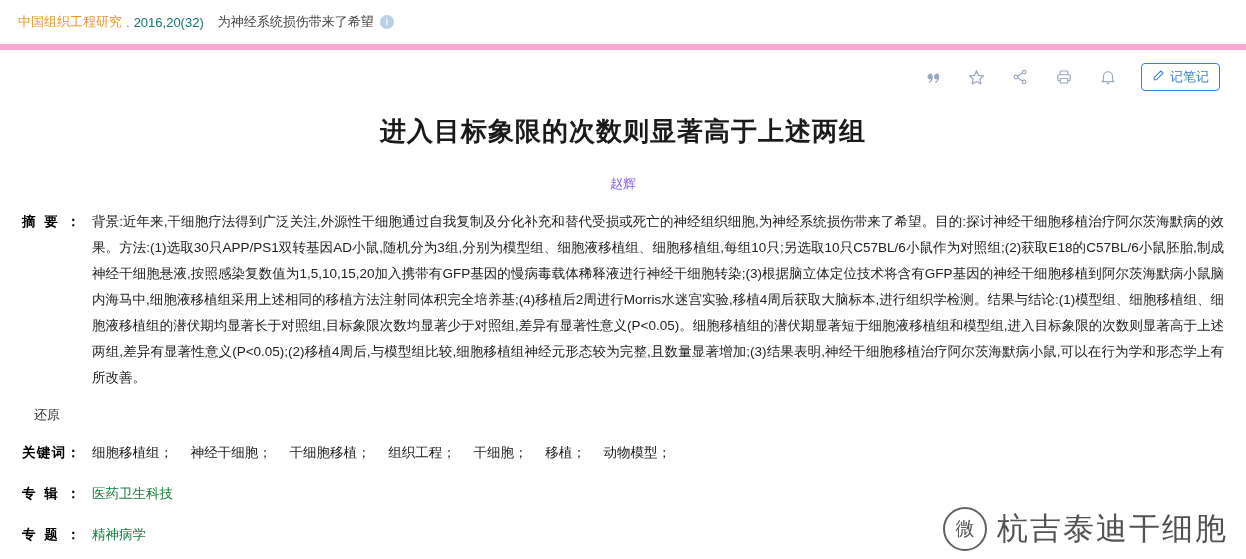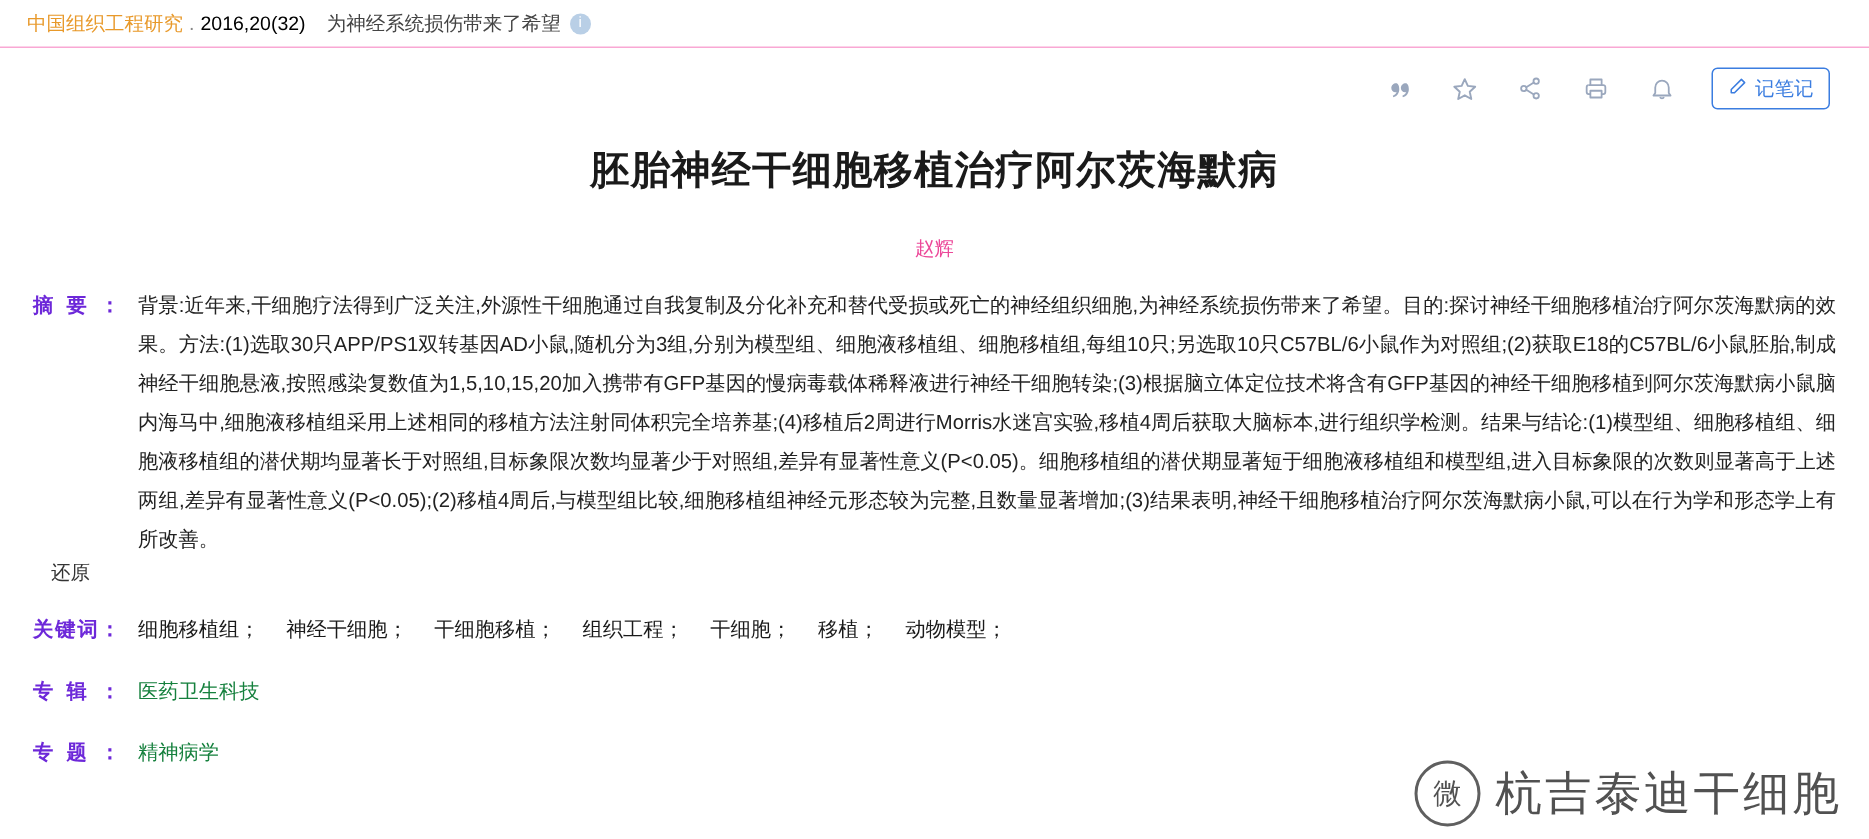--- a/index.html
+++ b/index.html
@@ -11,39 +11,39 @@
     width: 1246px;
     height: 559px;
     font-family: "Liberation Sans", sans-serif;
     color: #333333;
     position: relative;
     overflow: hidden;
   }
 
   
   .topbar {
-    height: 32px;
-    border-bottom: 1px solid #f9a8d4;
+    height: 50px;
+    border-bottom: 6px solid #f9a8d4;
     display: flex;
     align-items: center;
     padding: 0 18px;
     box-sizing: border-box;
     font-size: 13px;
   }
   .journal-link {
     color: #e8992a;
     cursor: pointer;
     white-space: nowrap;
   }
   .topbar .sep {
     color: #888888;
     margin: 0 4px;
   }
   .issue {
-    color: #000000;
+    color: #0f766e;
     white-space: nowrap;
   }
   .db-link {
     color: #444444;
     margin-left: 14px;
     cursor: pointer;
     white-space: nowrap;
   }
   .info-badge {
     display: inline-flex;
@@ -102,58 +102,58 @@
     text-align: center;
     font-size: 26px;
     color: #1a1a1a;
     font-weight: bold;
     margin: 22px 0 0 0;
     letter-spacing: 1px;
   }
   .author {
     text-align: center;
     font-size: 13px;
-    color: #ec4899;
+    color: #8b5cf6;
     margin-top: 26px;
     cursor: pointer;
   }
   .affil {
     text-align: center;
     font-size: 13px;
     color: #333333;
     margin-top: 22px;
   }
 
   .field {
     display: flex;
     font-size: 13.5px;
     line-height: 25px;
     margin-top: 16px;
   }
   .field-label {
     flex: 0 0 auto;
     font-weight: bold;
-    color: #6d28d9;
+    color: #000000;
     width: 58px;
     text-align: justify;
     text-align-last: justify;
     padding-right: 12px;
     box-sizing: content-box;
   }
   .field-body {
     flex: 1 1 auto;
     color: #222222;
     text-align: justify;
   }
   .abstract-body {
     line-height: 26px;
   }
   .restore {
     margin-left: 12px;
-    margin-top: 0;
+    margin-top: 15px;
     font-size: 13px;
     color: #333333;
     cursor: pointer;
   }
   .kw-list span.kw {
     color: #1a1a1a;
     margin-right: 14px;
     cursor: pointer;
   }
   .plain { color: #15803d; }
@@ -246,21 +246,21 @@
       <svg width="13" height="13" viewBox="0 0 24 24" fill="none" stroke="currentColor" stroke-width="1.9" stroke-linecap="round" stroke-linejoin="round" aria-hidden="true">
         <path d="M16.5 3.5l4 4L8 20H4v-4z"></path>
       </svg>
     </span>
     <span>记笔记</span>
   </div>
 </div>
 
 <div class="article">
 
-  <h1 class="title">胚胎神经干细胞移植治疗阿尔茨海默病</h1>
+  <h1 class="title">进入目标象限的次数则显著高于上述两组</h1>
 
   <div class="author">赵辉</div>
 
 
   <div class="field">
     <div class="field-label">摘要：</div>
     <div class="field-body abstract-body">背景:近年来,干细胞疗法得到广泛关注,外源性干细胞通过自我复制及分化补充和替代受损或死亡的神经组织细胞,为神经系统损伤带来了希望。目的:探讨神经干细胞移植治疗阿尔茨海默病的效果。方法:(1)选取30只APP/PS1双转基因AD小鼠,随机分为3组,分别为模型组、细胞液移植组、细胞移植组,每组10只;另选取10只C57BL/6小鼠作为对照组;(2)获取E18的C57BL/6小鼠胚胎,制成神经干细胞悬液,按照感染复数值为1,5,10,15,20加入携带有GFP基因的慢病毒载体稀释液进行神经干细胞转染;(3)根据脑立体定位技术将含有GFP基因的神经干细胞移植到阿尔茨海默病小鼠脑内海马中,细胞液移植组采用上述相同的移植方法注射同体积完全培养基;(4)移植后2周进行Morris水迷宫实验,移植4周后获取大脑标本,进行组织学检测。结果与结论:(1)模型组、细胞移植组、细胞液移植组的潜伏期均显著长于对照组,目标象限次数均显著少于对照组,差异有显著性意义(P&lt;0.05)。细胞移植组的潜伏期显著短于细胞液移植组和模型组,进入目标象限的次数则显著高于上述两组,差异有显著性意义(P&lt;0.05);(2)移植4周后,与模型组比较,细胞移植组神经元形态较为完整,且数量显著增加;(3)结果表明,神经干细胞移植治疗阿尔茨海默病小鼠,可以在行为学和形态学上有所改善。</div>
   </div>
 
   <div class="restore">还原</div>

